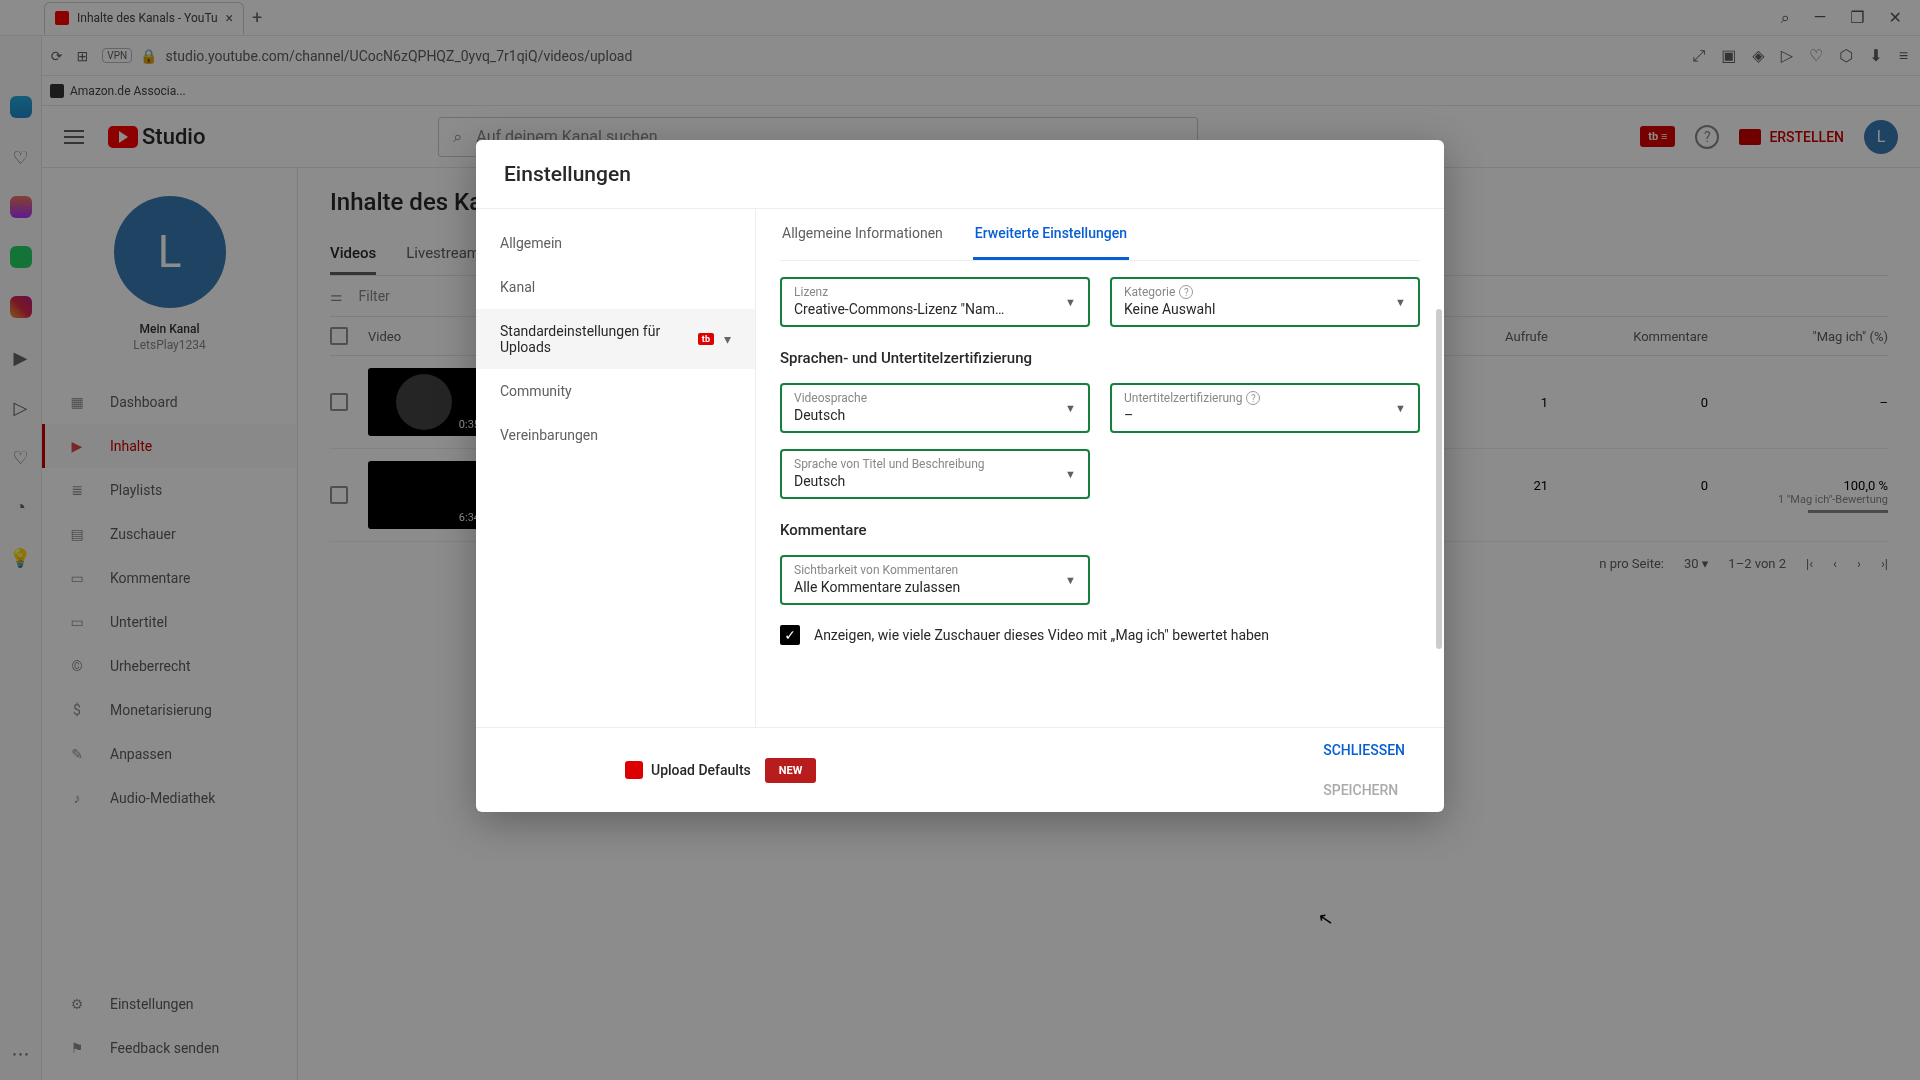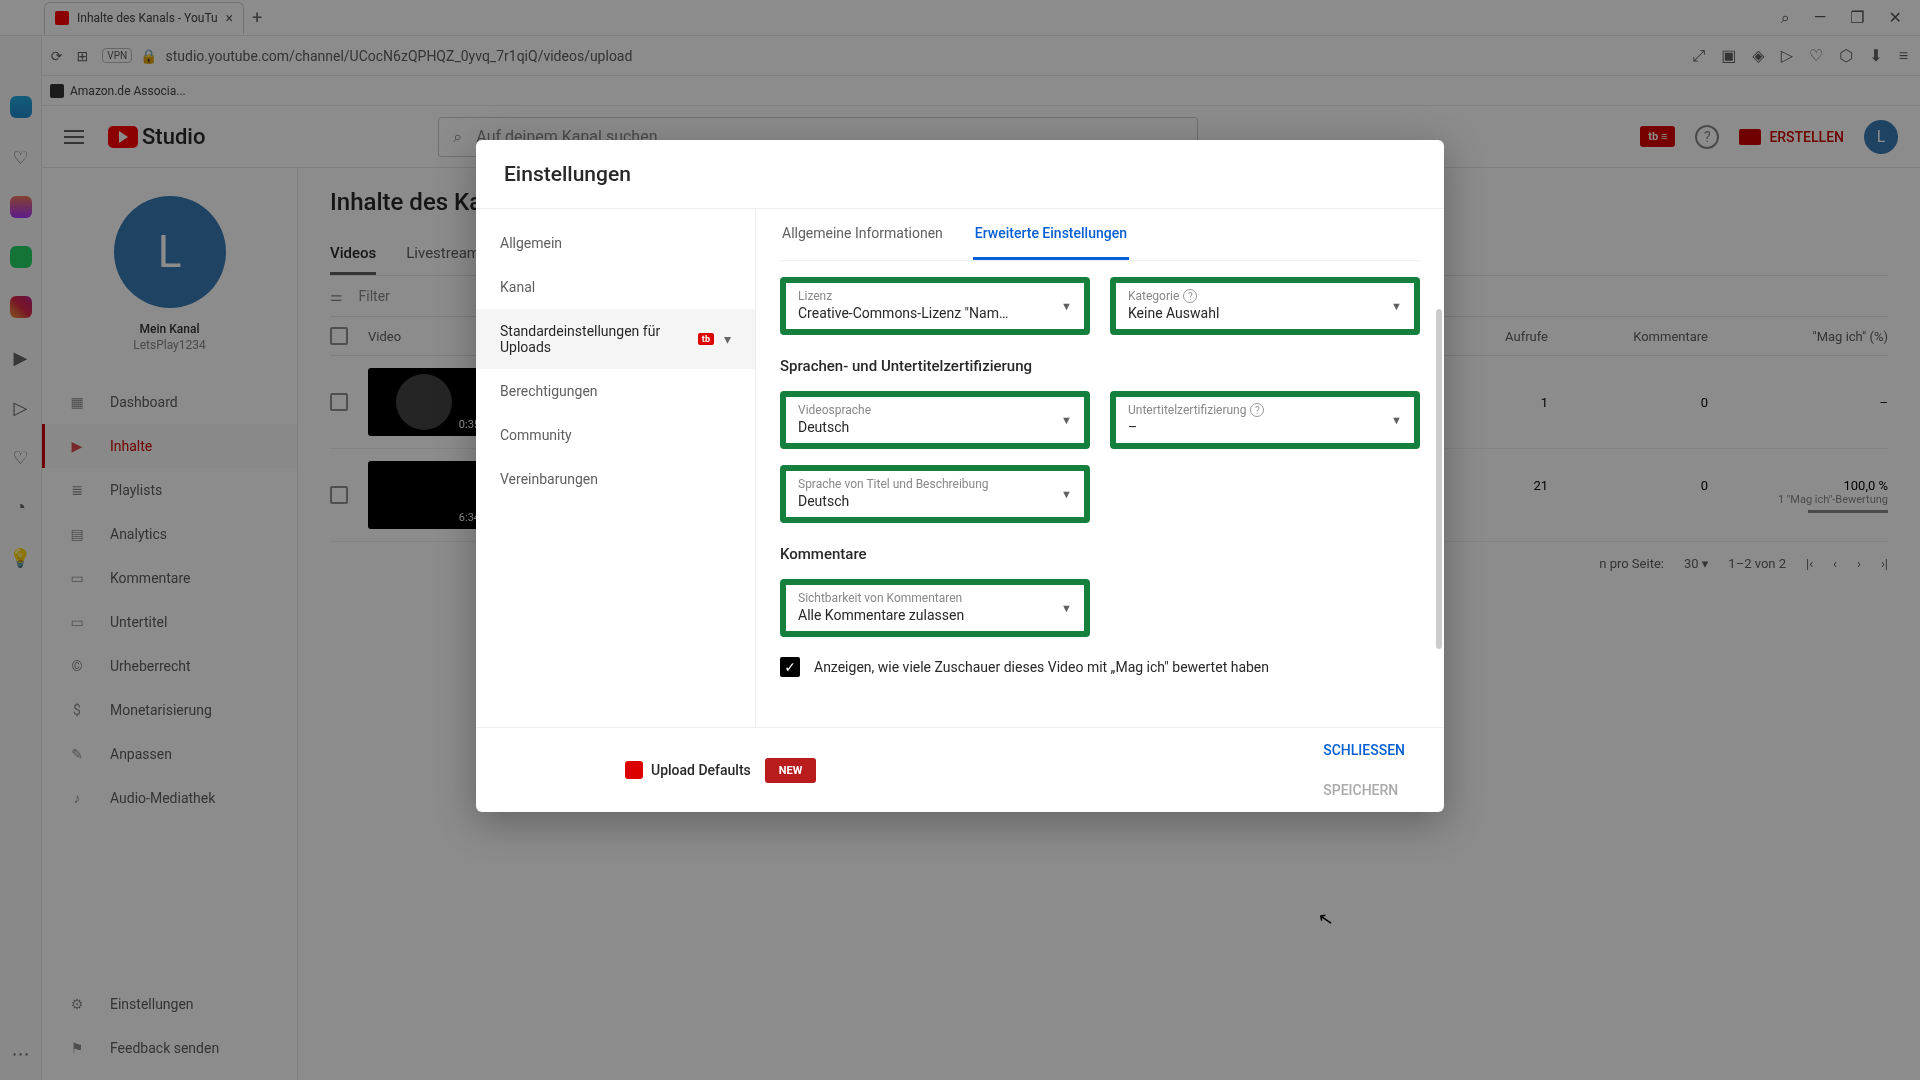--- a/index.html
+++ b/index.html
@@ -99,21 +99,21 @@
 .modal-sidebar { width: 280px; border-right: 1px solid #eee; padding: 12px 0; }
 .ms-item { padding: 14px 24px; font-size: 14px; color: #606060; cursor: pointer; display: flex; align-items: center; gap: 10px; }
 .ms-item.selected { background: #f5f5f5; color: #282828; }
 .ms-item .tb-small { background: #d00; color: #fff; font-size: 9px; padding: 1px 4px; border-radius: 2px; font-weight: 700; }
 .modal-content { flex: 1; padding: 0 24px 20px; position: relative; }
 .content-tabs { display: flex; gap: 28px; border-bottom: 1px solid #eee; font-size: 14px; color: #606060; }
 .ct-item { padding: 16px 2px; }
 .ct-item.active { color: #065fd4; border-bottom: 3px solid #065fd4; font-weight: 500; }
 
 .form-row { display: flex; gap: 20px; margin-top: 16px; }
-.select-field { flex: 1; border: 6px solid #15803d; border-radius: 4px; padding: 6px 12px 8px; position: relative; font-size: 14px; }
+.select-field { flex: 1; border: 2px solid #15803d; border-radius: 4px; padding: 6px 12px 8px; position: relative; font-size: 14px; }
 .select-field .label { font-size: 12px; color: #888; display: flex; align-items: center; gap: 4px; }
 .select-field .value { color: #282828; margin-top: 2px; white-space: nowrap; overflow: hidden; text-overflow: ellipsis; }
 .select-field .caret { position: absolute; right: 12px; top: 50%; transform: translateY(-50%); color: #606060; font-size: 11px; }
 .help-ic { width: 14px; height: 14px; border: 1px solid #999; border-radius: 50%; display: inline-flex; align-items: center; justify-content: center; font-size: 10px; color: #999; }
 
 .section-title { font-size: 15px; font-weight: 500; color: #282828; margin-top: 22px; }
 
 .check-row { display: flex; align-items: center; gap: 14px; margin-top: 20px; font-size: 14px; color: #282828; }
 .check-row .cb { width: 20px; height: 20px; background: #000; border-radius: 2px; display: flex; align-items: center; justify-content: center; color: #fff; font-size: 14px; }
 
@@ -233,21 +233,21 @@
         <li class="nav-item active">
             <span class="ni-icon">▶</span>
             <span>Inhalte</span>
           </li>
         <li class="nav-item">
             <span class="ni-icon">≣</span>
             <span>Playlists</span>
           </li>
         <li class="nav-item">
             <span class="ni-icon">▤</span>
-            <span>Analytics</span>
+            <span>Zuschauer</span>
           </li>
         <li class="nav-item">
             <span class="ni-icon">▭</span>
             <span>Kommentare</span>
           </li>
         <li class="nav-item">
             <span class="ni-icon">▭</span>
             <span>Untertitel</span>
           </li>
         <li class="nav-item">
@@ -346,21 +346,20 @@
     <div class="modal-header">Einstellungen</div>
     <div class="modal-body">
       <div class="modal-sidebar">
         <div class="ms-item">Allgemein</div>
         <div class="ms-item">Kanal</div>
         <div class="ms-item selected">
           <span>Standardeinstellungen für Uploads</span>
           <span class="tb-small">tb</span>
           <span style="color:#666;">▾</span>
         </div>
-        <div class="ms-item">Berechtigungen</div>
         <div class="ms-item">Community</div>
         <div class="ms-item">Vereinbarungen</div>
       </div>
       <div class="modal-content">
         <div class="content-tabs">
           <div class="ct-item">Allgemeine Informationen</div>
           <div class="ct-item active">Erweiterte Einstellungen</div>
         </div>
 
         <div class="form-row">

